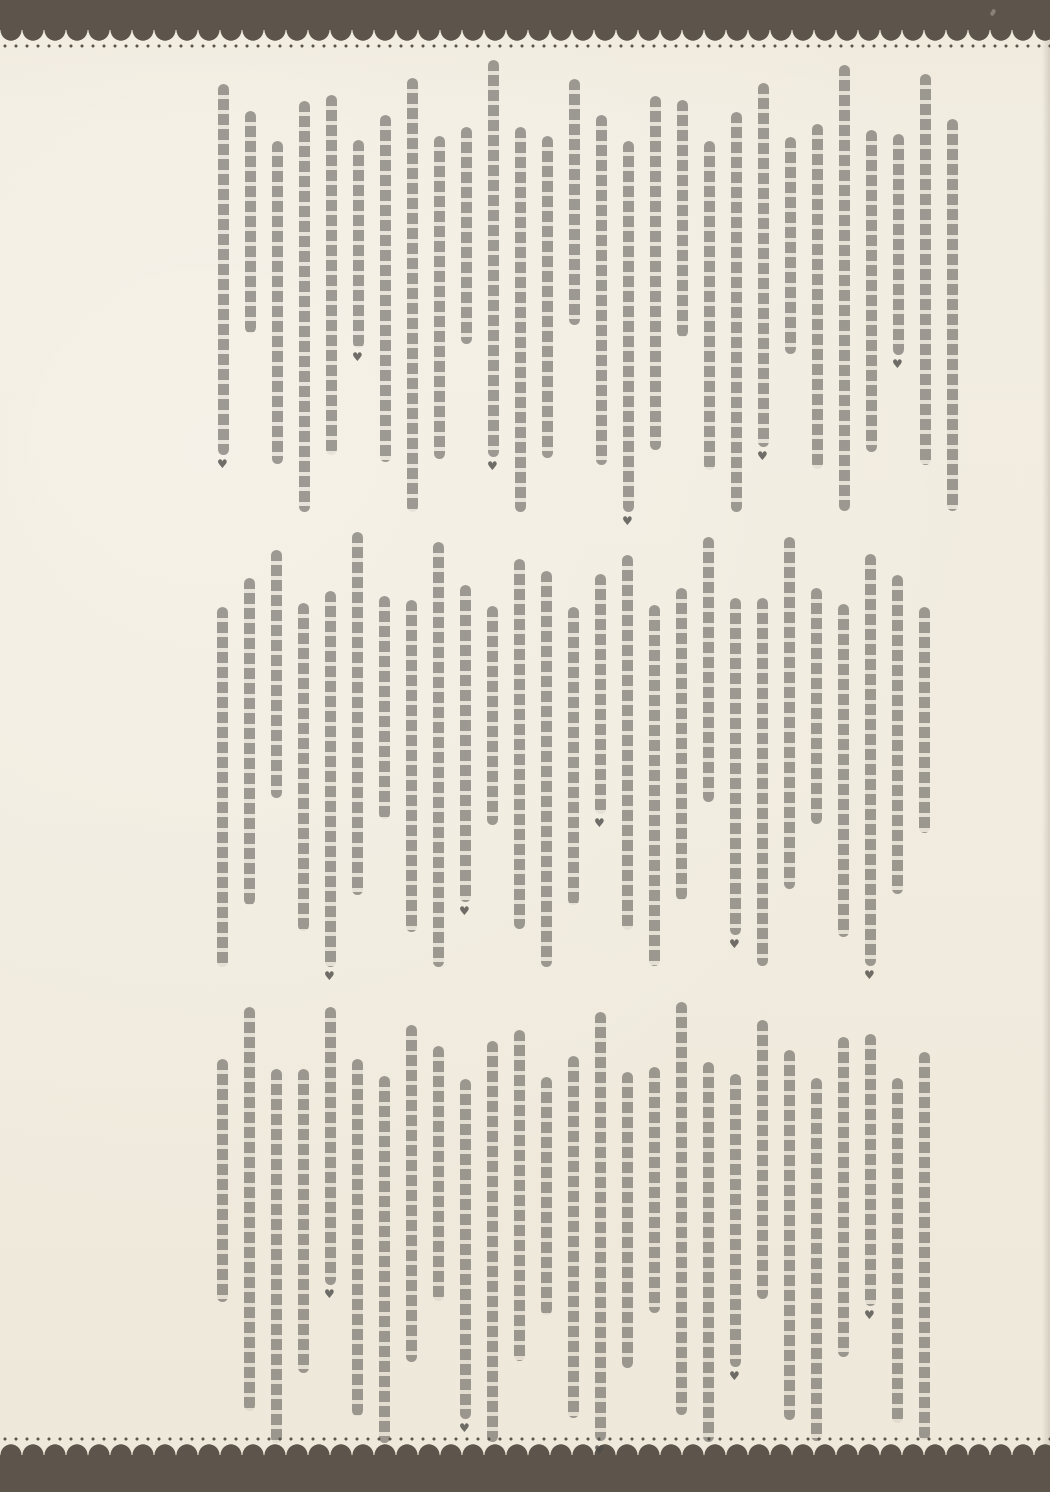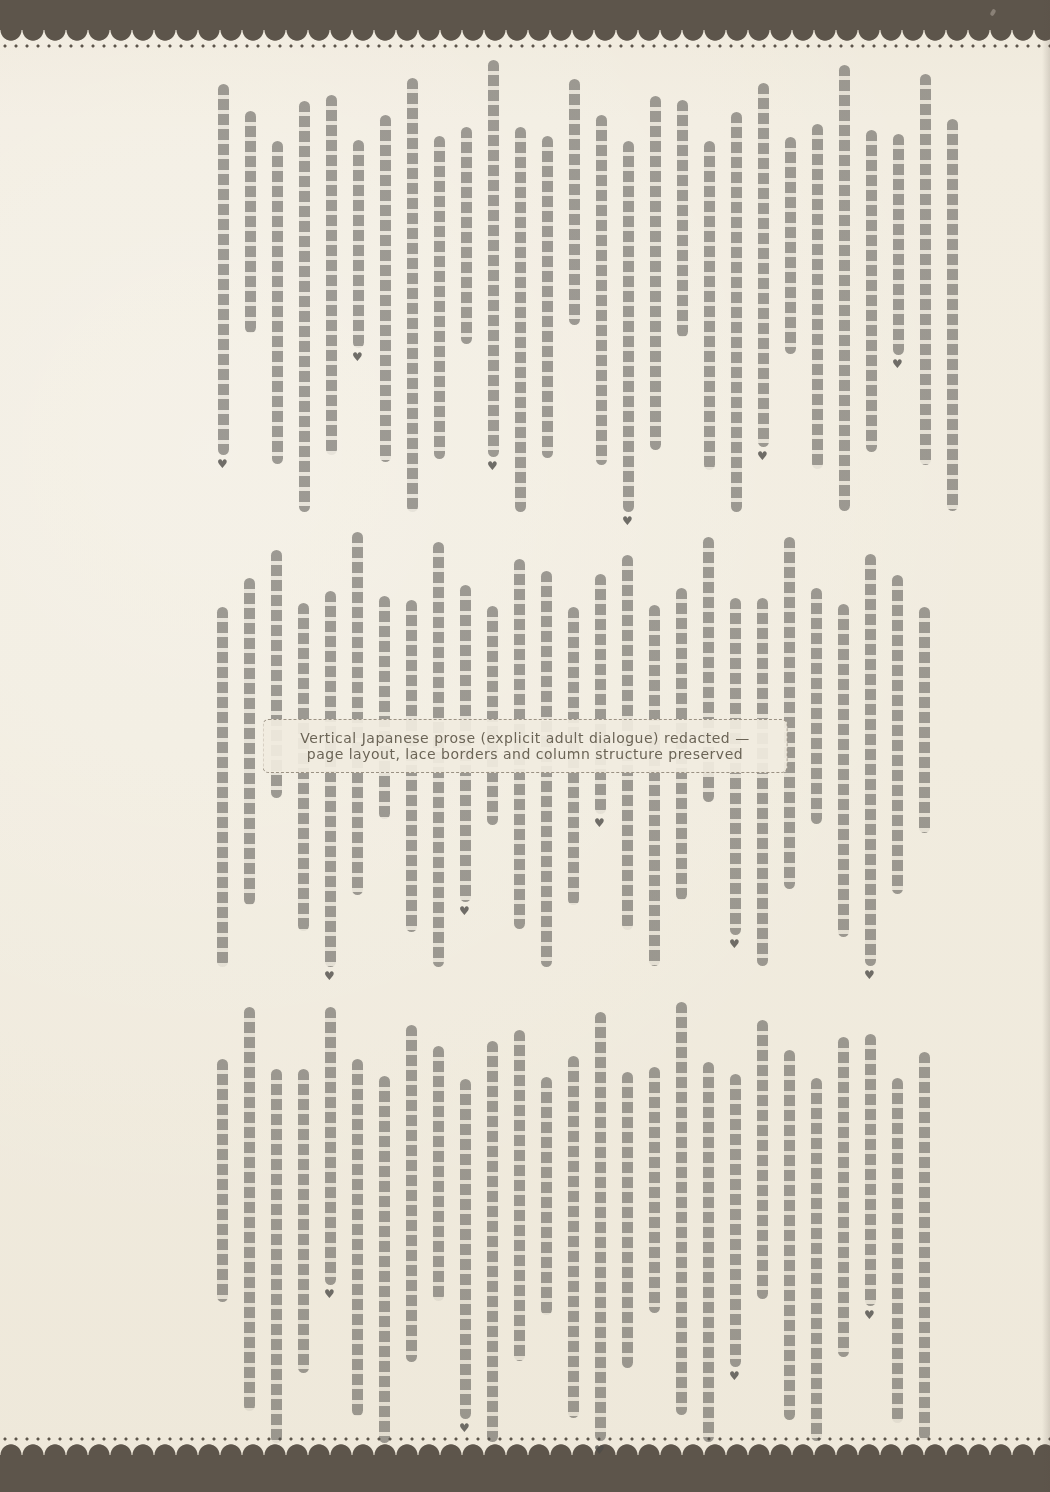--- a/index.html
+++ b/index.html
@@ -405,15 +405,14 @@
         </div>
         <div class="t-col">
           <div class="t-bar" style="top: 9px; height: 404px;"></div>
         </div>
         <div class="t-col">
           <div class="t-bar" style="top: 61px; height: 243px;"></div>
         </div>
       </div>
     </div>
 
-  <div class="notice">Vertical Japanese prose (explicit adult dialogue) redacted — page layout, lace borders and column structure preserved</div>
 
 </div>
 
 </body></html>

